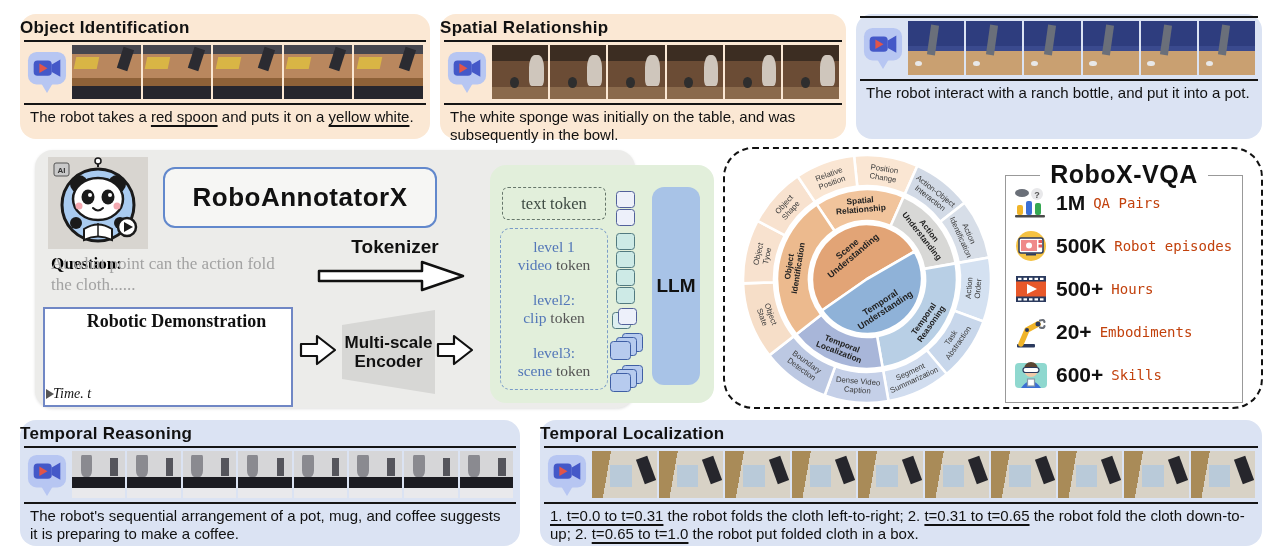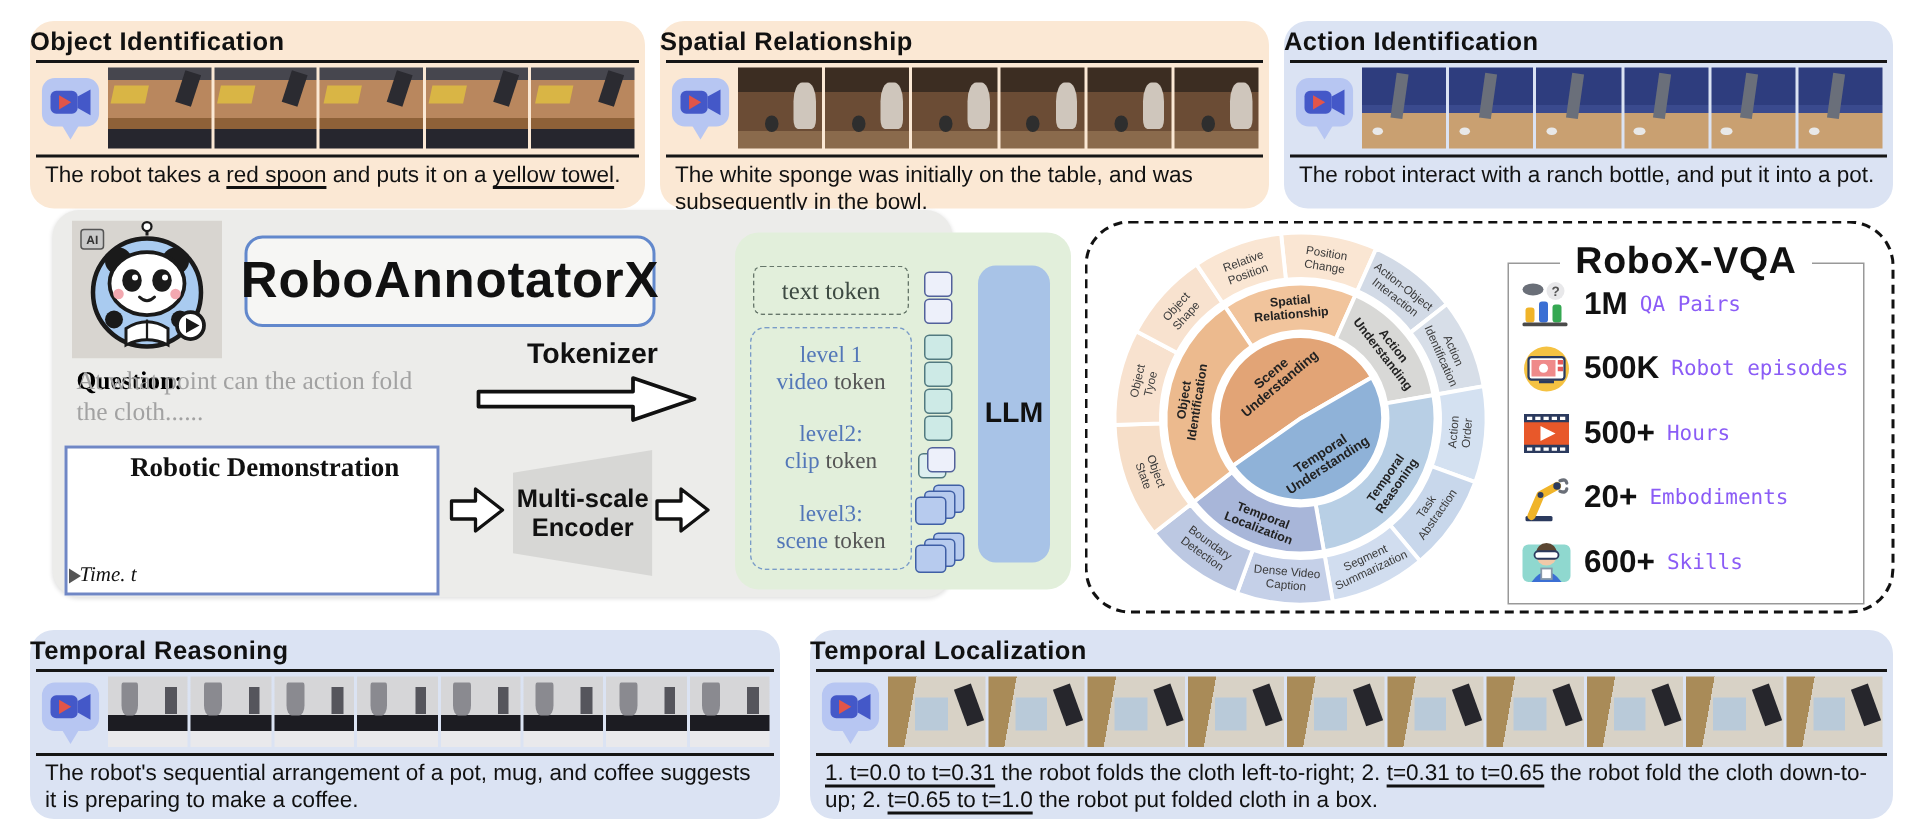--- a/index.html
+++ b/index.html
@@ -32,27 +32,27 @@
   .f-demo .frame{background:linear-gradient(180deg,#8d8d95 0 18%,#c9a28c 18% 100%);}
   .f-demo .frame::before{left:10%;top:32%;width:68%;height:55%;background:#a8ded8;border-radius:45%;}
   .f-demo .frame::after{left:40%;top:8%;width:11%;height:45%;background:#3a3a42;transform:rotate(12deg);}
   .f-treason .frame{background:linear-gradient(180deg,#d6d6d8 0 55%,#1c1c22 55% 78%,#e9e9ec 78% 100%);}
   .f-treason .frame::before{left:16%;top:8%;width:22%;height:48%;background:#8a8a90;border-radius:10% 10% 30% 30%;}
   .f-treason .frame::after{right:14%;top:14%;width:14%;height:40%;background:#55555c;}
   .f-tlocal .frame{background:linear-gradient(100deg,#a98b58 0 26%,#d8d2c6 26% 100%);}
   .f-tlocal .frame::before{left:28%;top:30%;width:34%;height:46%;background:#b9cad9;}
   .f-tlocal .frame::after{right:8%;top:12%;width:18%;height:55%;background:#26262c;transform:rotate(-20deg);}
   
-  #pipeline{position:absolute;left:35px;top:140px;width:600px;height:258px;background:#ececea;
+  #pipeline{position:absolute;left:35px;top:150px;width:600px;height:258px;background:#ececea;
             border-radius:18px;box-shadow:0 1px 3px rgba(0,0,0,.12);}
   #pipeline *{position:absolute;}
   #panda{left:13px;top:7px;width:100px;height:92px;}
   #robobox{left:128px;top:17px;width:270px;height:57px;border:2px solid #6288cc;border-radius:12px;
            background:#f6f6f4;display:flex;align-items:center;justify-content:center;
-           font-size:34px;font-weight:bold;letter-spacing:.5px;}
+           font-size:26px;font-weight:bold;letter-spacing:.5px;}
   #tokenizer-label{left:290px;top:86px;width:140px;text-align:center;font-size:19px;font-weight:bold;}
   #tokenizer-arrow{left:282px;top:108px;width:150px;height:36px;}
   #question{left:16px;top:103px;width:242px;font-family:"Liberation Serif",serif;font-size:17px;line-height:21px;position:absolute;}
   #question b{color:#000;}
   #question .qtext{color:#a2a2a2;}
   #demo{left:8px;top:157px;width:246px;height:96px;background:#fff;border:2px solid #7087c5;}
   #demo .dttl{position:static;display:block;text-align:center;font-family:"Liberation Serif",serif;
               font-weight:bold;font-size:18px;padding-top:2px;padding-left:17px;}
   #demo .frames{position:static;display:flex;gap:2px;margin:2px 6px 0;height:50px;}
   #demo .time-row{position:static;display:flex;align-items:center;margin:2px 8px 0;}
@@ -88,21 +88,21 @@
   #sunburst{position:absolute;left:12px;top:4px;}
   #statsbox{position:absolute;left:280px;top:26px;width:238px;height:228px;border:1.5px solid #999;
             background:#fff;display:flex;flex-direction:column;justify-content:space-around;
             padding:6px 8px;box-sizing:border-box;}
   #ds-title{position:absolute;left:280px;top:11px;width:238px;text-align:center;font-size:25px;
             font-weight:bold;letter-spacing:.5px;}
   #ds-title span{background:#fff;padding:0 10px;}
   .srow{display:flex;align-items:center;gap:8px;}
   .sicon{flex:0 0 34px;width:34px;height:34px;}
   .sval{font-size:21px;font-weight:bold;}
-  .slab{font-family:"DejaVu Sans Mono",monospace;font-size:14px;color:#8b5cf6;}
+  .slab{font-family:"DejaVu Sans Mono",monospace;font-size:14px;color:#c2410c;}
 </style>
 </head>
 <body>
 
 <div class="stage">
 
   <div class="task peach" style="left:20px;top:14px;width:410px;height:125px;">
     <div class="ttl">Object Identification</div>
     <div class="ln"></div>
     <div class="row">
@@ -115,21 +115,21 @@
           </svg></span>
       <div class="frames f-objid">
           <div class="frame"></div>
           <div class="frame"></div>
           <div class="frame"></div>
           <div class="frame"></div>
           <div class="frame"></div>
         </div>
     </div>
     <div class="ln"></div>
-    <div class="cap"><span>The robot takes a </span><span class="u">red spoon</span><span> and puts it on a </span><span class="u">yellow towel</span><span>.</span></div>
+    <div class="cap"><span>The robot takes a </span><span class="u">red spoon</span><span> and puts it on a </span><span class="u">yellow white</span><span>.</span></div>
   </div>
 
   <div class="task peach" style="left:440px;top:14px;width:406px;height:125px;">
     <div class="ttl">Spatial Relationship</div>
     <div class="ln"></div>
     <div class="row">
       <span class="vicon"><svg width="40" height="46" viewBox="0 0 42 46">
             <rect x="1" y="2" width="40" height="34" rx="9" fill="#b7c6f2"></rect>
             <polygon points="15,35 27,35 21,45" fill="#b7c6f2"></polygon>
             <rect x="7" y="11" width="19" height="16" rx="4" fill="#4458c8"></rect>
@@ -143,21 +143,20 @@
           <div class="frame"></div>
           <div class="frame"></div>
           <div class="frame"></div>
         </div>
     </div>
     <div class="ln"></div>
     <div class="cap"><span>The white sponge was initially on the table, and was subsequently in the bowl.</span></div>
   </div>
 
   <div class="task blue" style="left:856px;top:14px;width:406px;height:125px;">
-    <div class="ttl">Action Identification</div>
     <div class="ln"></div>
     <div class="row">
       <span class="vicon"><svg width="40" height="46" viewBox="0 0 42 46">
             <rect x="1" y="2" width="40" height="34" rx="9" fill="#b7c6f2"></rect>
             <polygon points="15,35 27,35 21,45" fill="#b7c6f2"></polygon>
             <rect x="7" y="11" width="19" height="16" rx="4" fill="#4458c8"></rect>
             <polygon points="26,15 35,10 35,28 26,23" fill="#4458c8"></polygon>
             <polygon points="13,14 21.5,19 13,24" fill="#e25549"></polygon>
           </svg></span>
       <div class="frames f-actionid">

